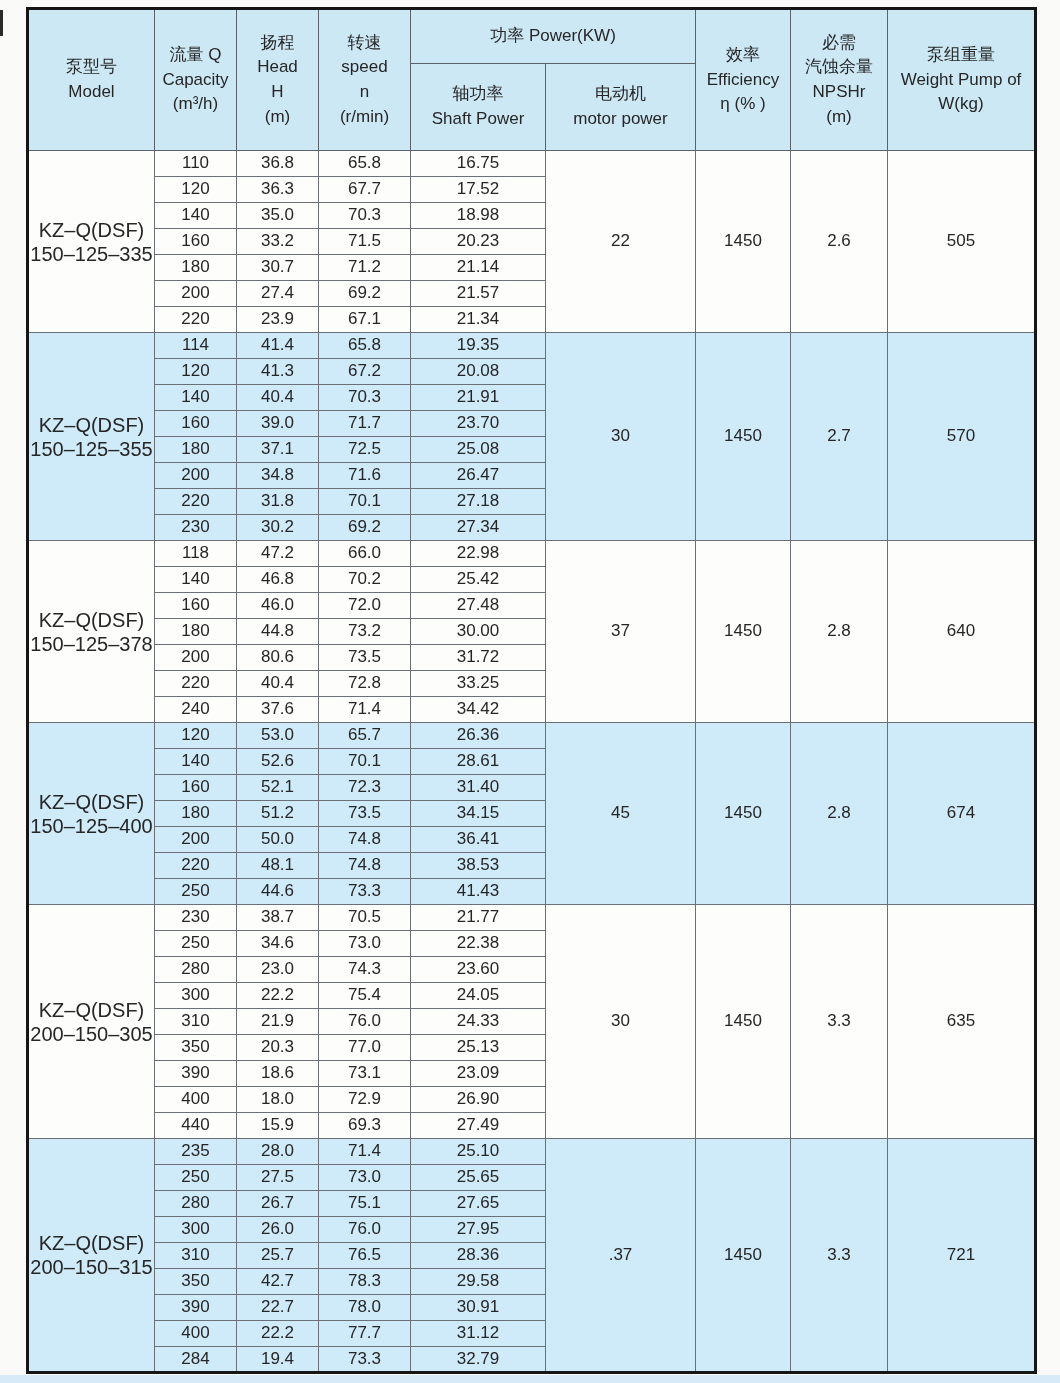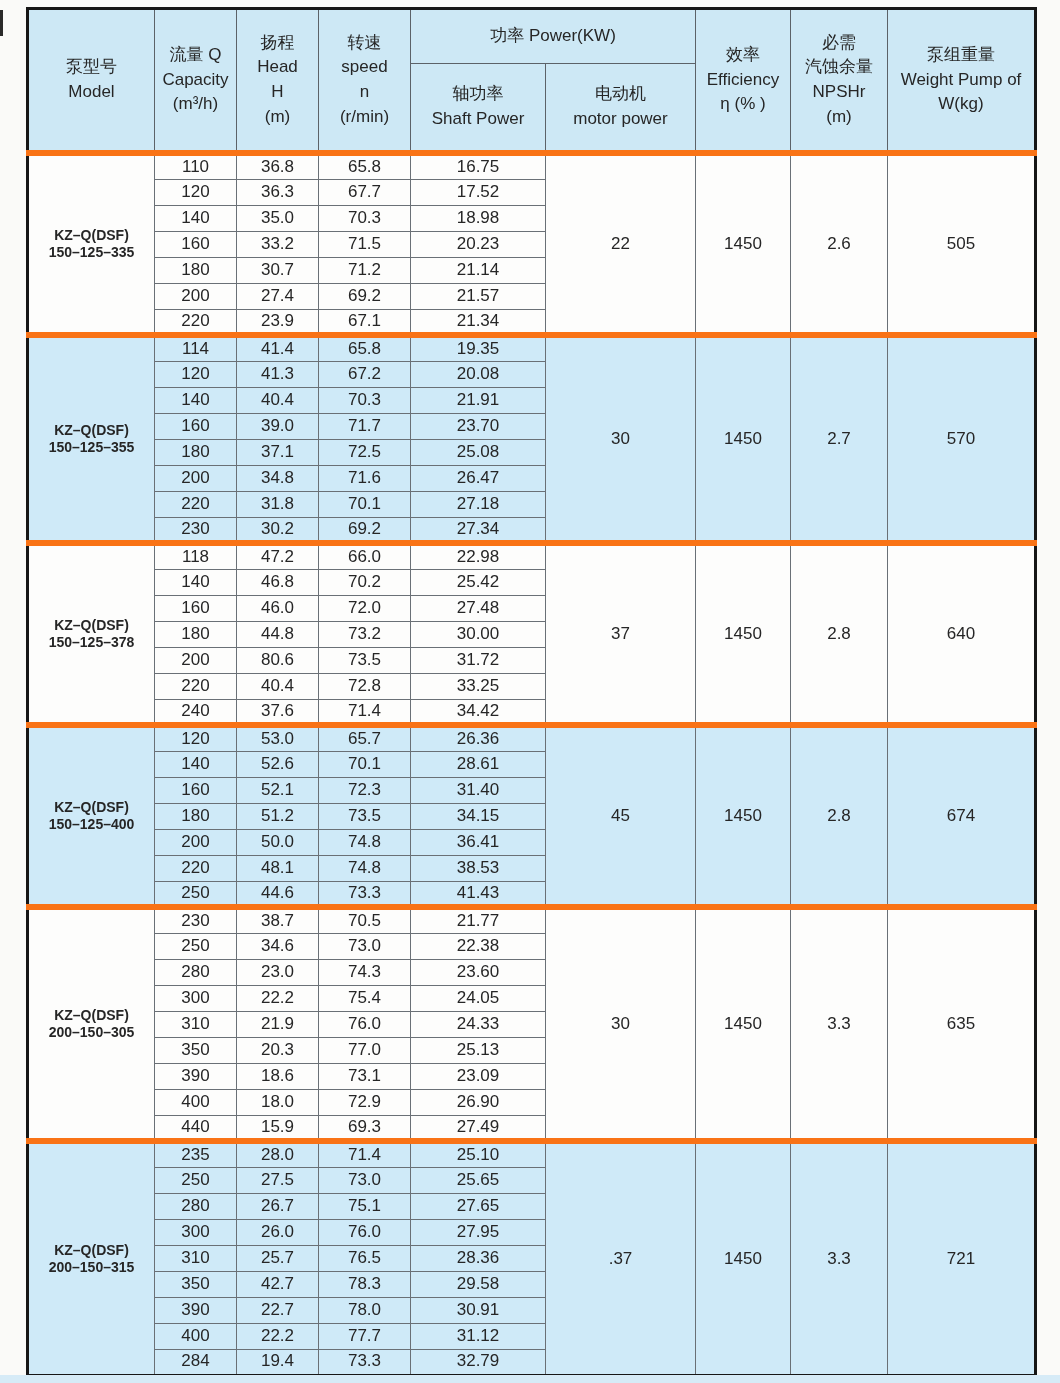--- a/index.html
+++ b/index.html
@@ -43,26 +43,25 @@
   }
   .spec-table thead tr.h1 th { height: 53px; }
   .spec-table thead tr.h2 th { height: 86px; }
   .spec-table tbody tr { height: 26px; }
   .spec-table tbody td {
     line-height: 1.2;
     border-color: #6a7076;
   }
   tr.bg-white td { background: #fdfdfc; }
   tr.bg-blue  td { background: #cfeaf8; }
-  tr.group-start td { border-top: 6px solid #f97316; }
+  tr.group-start td { border-top: 1px solid #f97316; }
   td.model-cell {
     white-space: pre-line;
     line-height: 1.55;
-    font-size: 14px;
-    font-weight: bold;
+    font-size: 20px;
   }
   .bottom-strip {
     position: absolute;
     left: 0;
     bottom: 0;
     width: 1060px;
     height: 8px;
     background: #d6ebf7;
   }
   .edge-artifact {

